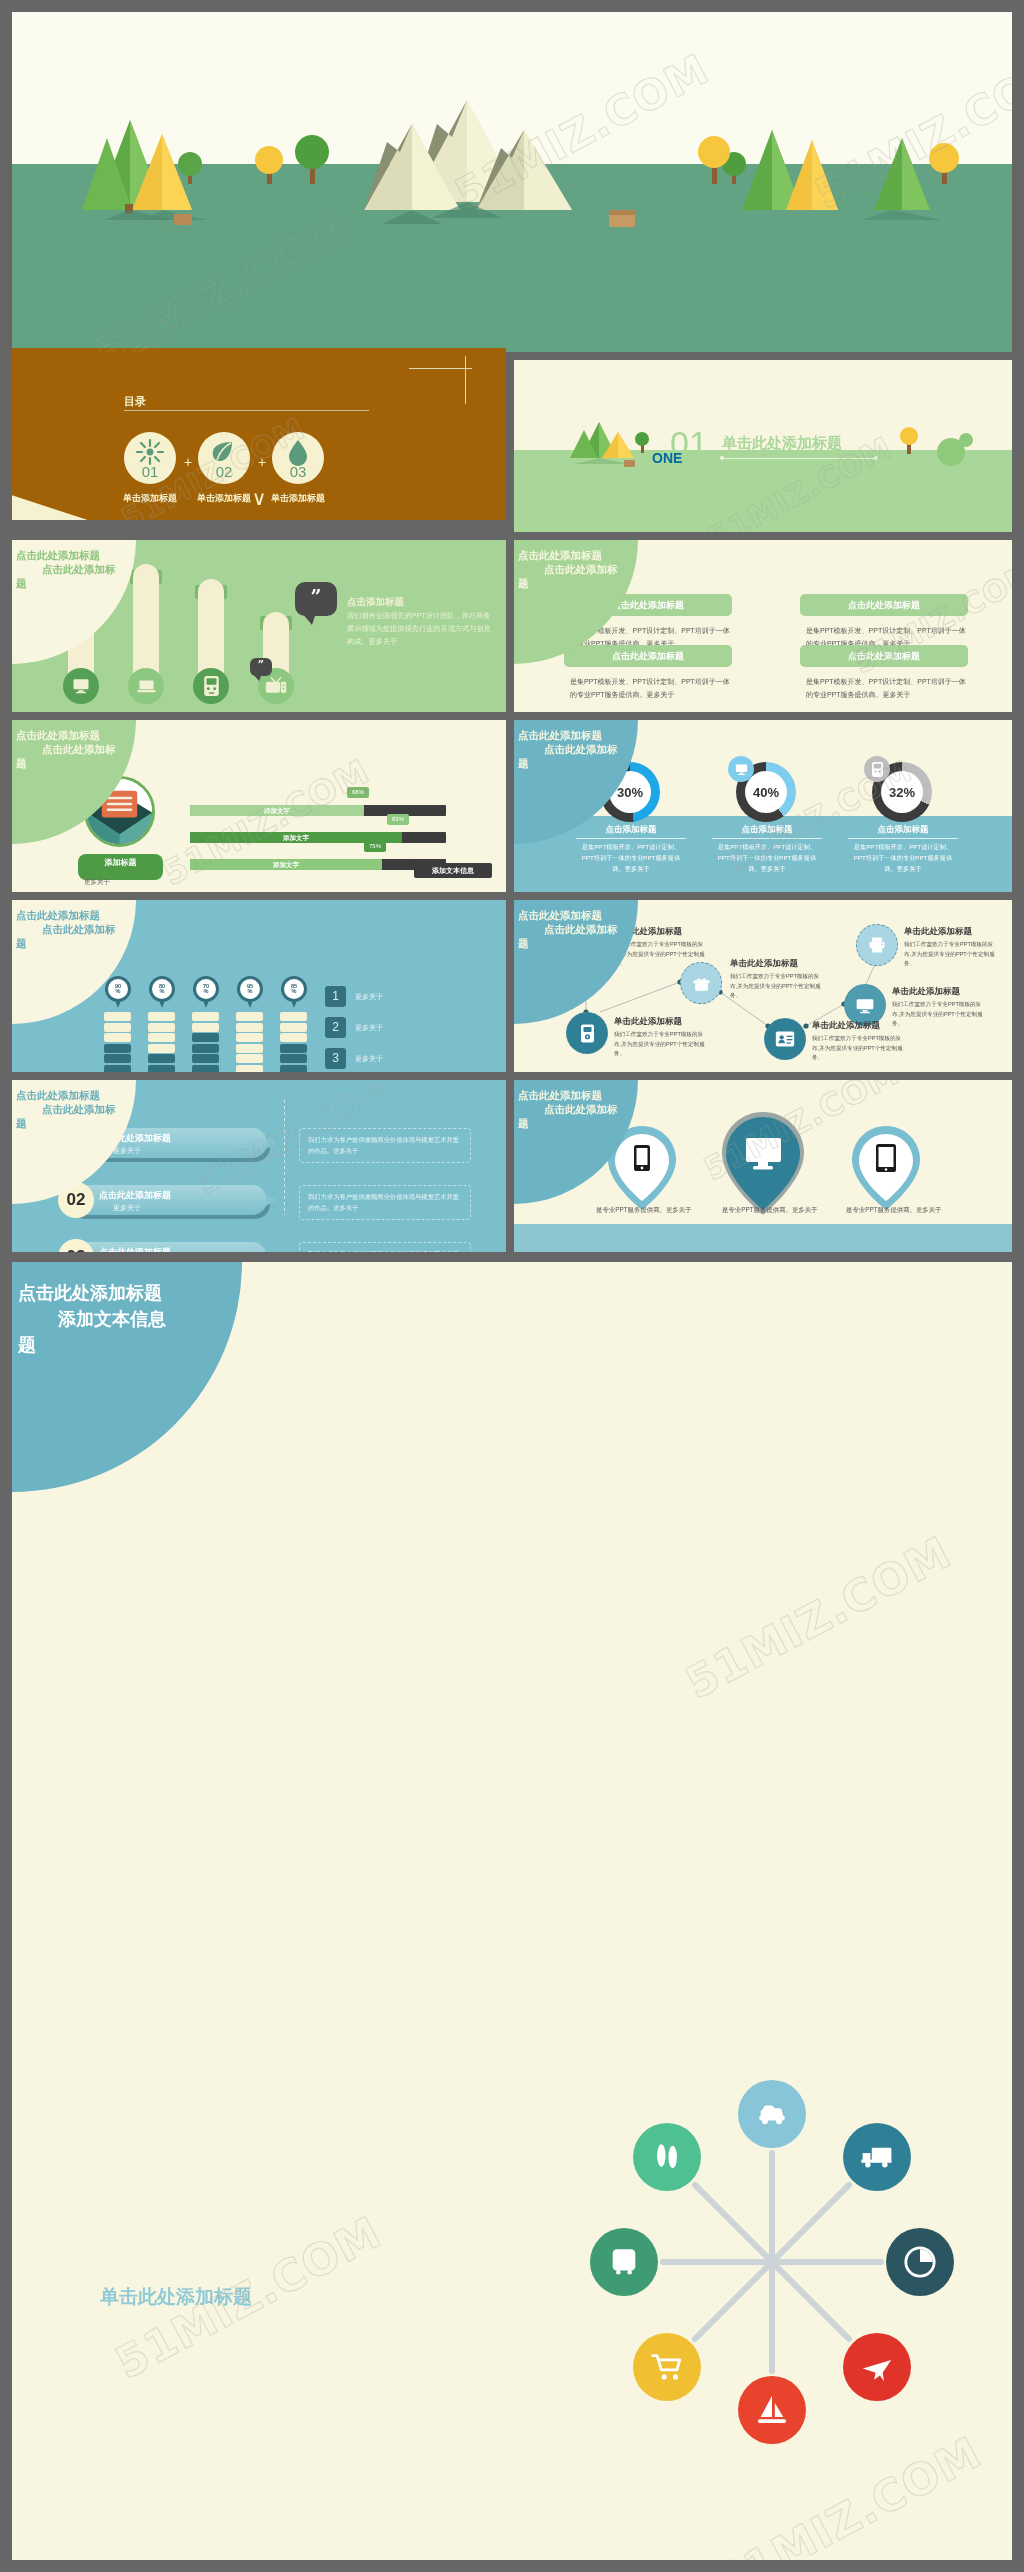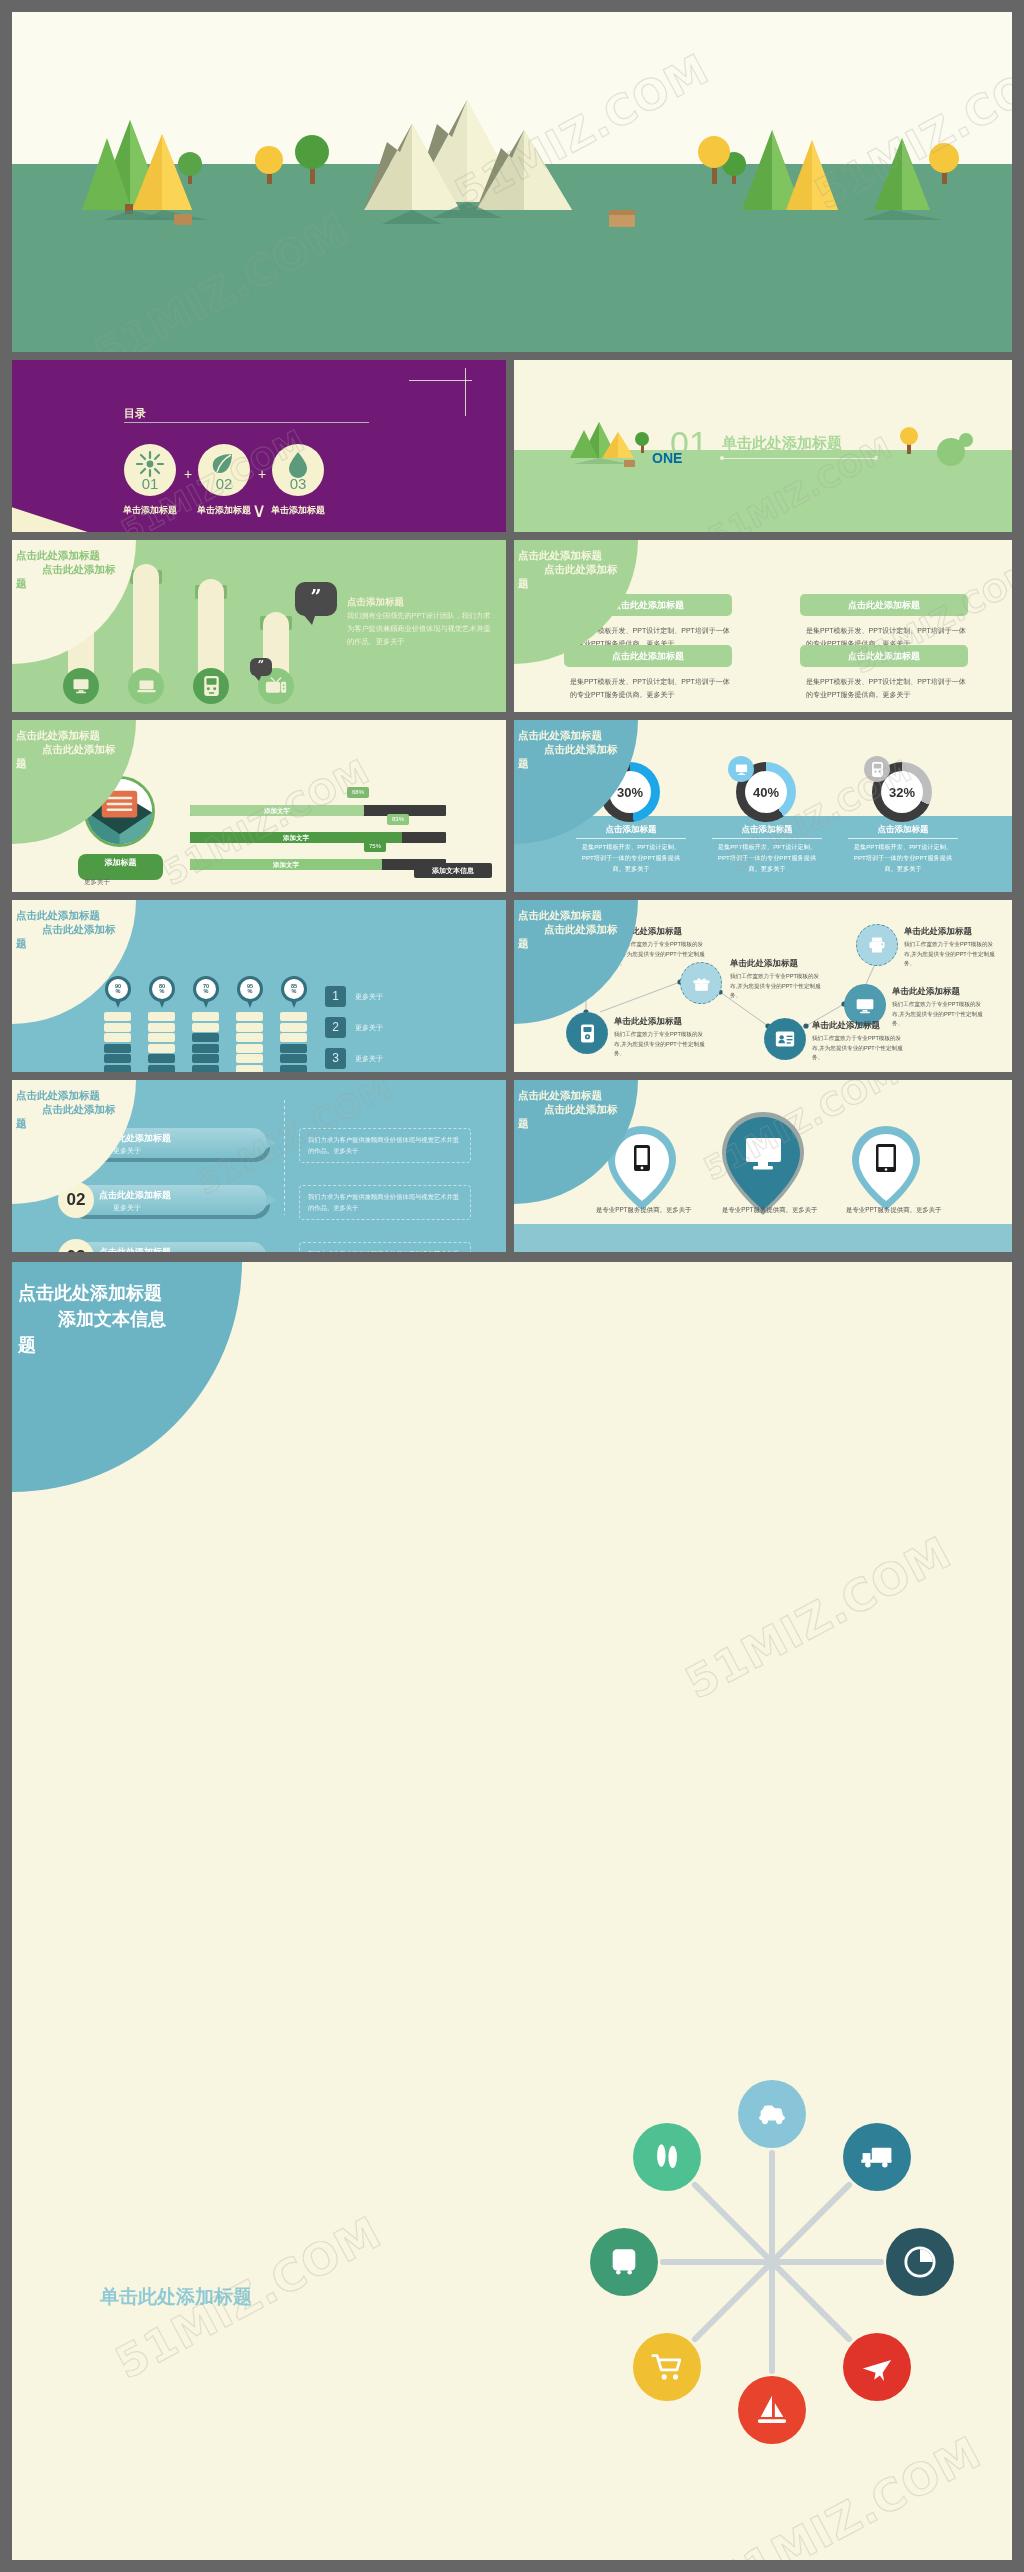--- a/index.html
+++ b/index.html
@@ -24,21 +24,21 @@
   
   #s1{left:12px;top:12px;width:1000px;height:340px;background:#fcfbf0;}
   #s1 .ground{position:absolute;left:0;top:152px;width:100%;height:188px;background:#63a283;}
   #s1 .title-box{position:absolute;left:50%;top:228px;transform:translateX(-50%);
      border:1.4px solid #dfe7c9;border-radius:10px;padding:6px 26px;}
   #s1 .title-box span{font-size:25px;font-weight:bold;color:#f6f2cf;letter-spacing:1px;}
   #s1 .presenter{position:absolute;left:0;top:312px;width:100%;text-align:center;
      font-size:11.5px;color:#eef0d4;letter-spacing:1px;}
 
   
-  #s2{left:12px;top:360px;width:494px;height:172px;background:#701a75;}
+  #s2{left:12px;top:348px;width:494px;height:172px;background:#a16207;}
   #s2 .cat-title{position:absolute;left:112px;top:46px;font-size:11px;font-weight:bold;color:#f5f2cf;}
   #s2 .cat-rule{position:absolute;left:112px;top:62px;width:245px;height:1px;background:#cfe0cb;opacity:.75;}
   #s2 .frame-v{position:absolute;right:40px;top:8px;width:1px;height:48px;background:#e9eed8;opacity:.85;}
   #s2 .frame-h{position:absolute;right:34px;top:20px;width:63px;height:1px;background:#e9eed8;opacity:.85;}
   .circ{position:absolute;width:52px;height:52px;border-radius:50%;background:#f6f2cf;}
   .circ .num{position:absolute;left:0;bottom:4px;width:100%;text-align:center;
      font-size:15px;color:#5c9a7c;font-family:"Liberation Sans",sans-serif;}
   .plus{position:absolute;color:#f2efcb;font-size:14px;}
   .cap{position:absolute;width:90px;text-align:center;font-size:9px;font-weight:bold;color:#f5f2cf;}
   #s2 .chev{position:absolute;left:0;top:140px;width:100%;text-align:center;
@@ -364,21 +364,21 @@
         </svg>
   </div>
 
   <div class="bub">
         <span>”</span>
       </div>
   <div class="bub2">
         <span>”</span>
       </div>
   <div class="rt-h">点击添加标题</div>
-  <div class="rt-b">我们拥有全国领先的PPT设计团队，我们力求为客户提供兼顾商业价值体现与视觉艺术并重的作品。更多关于</div>
+  <div class="rt-b">我们拥有全国领先的PPT设计团队，并在商务展示领域为您提供领先行业的呈现方式与创意构成。更多关于</div>
 </div>
 
 <div class="slide" id="s5">
   <div class="corner-badge"></div>
   <div class="corner-text">
     <div>点击此处添加标题</div>
     <div class="l2">点击此处添加标</div>
     <div>题</div>
   </div>
   <div class="gbox" style="left:50px;top:54px">点击此处添加标题</div>

